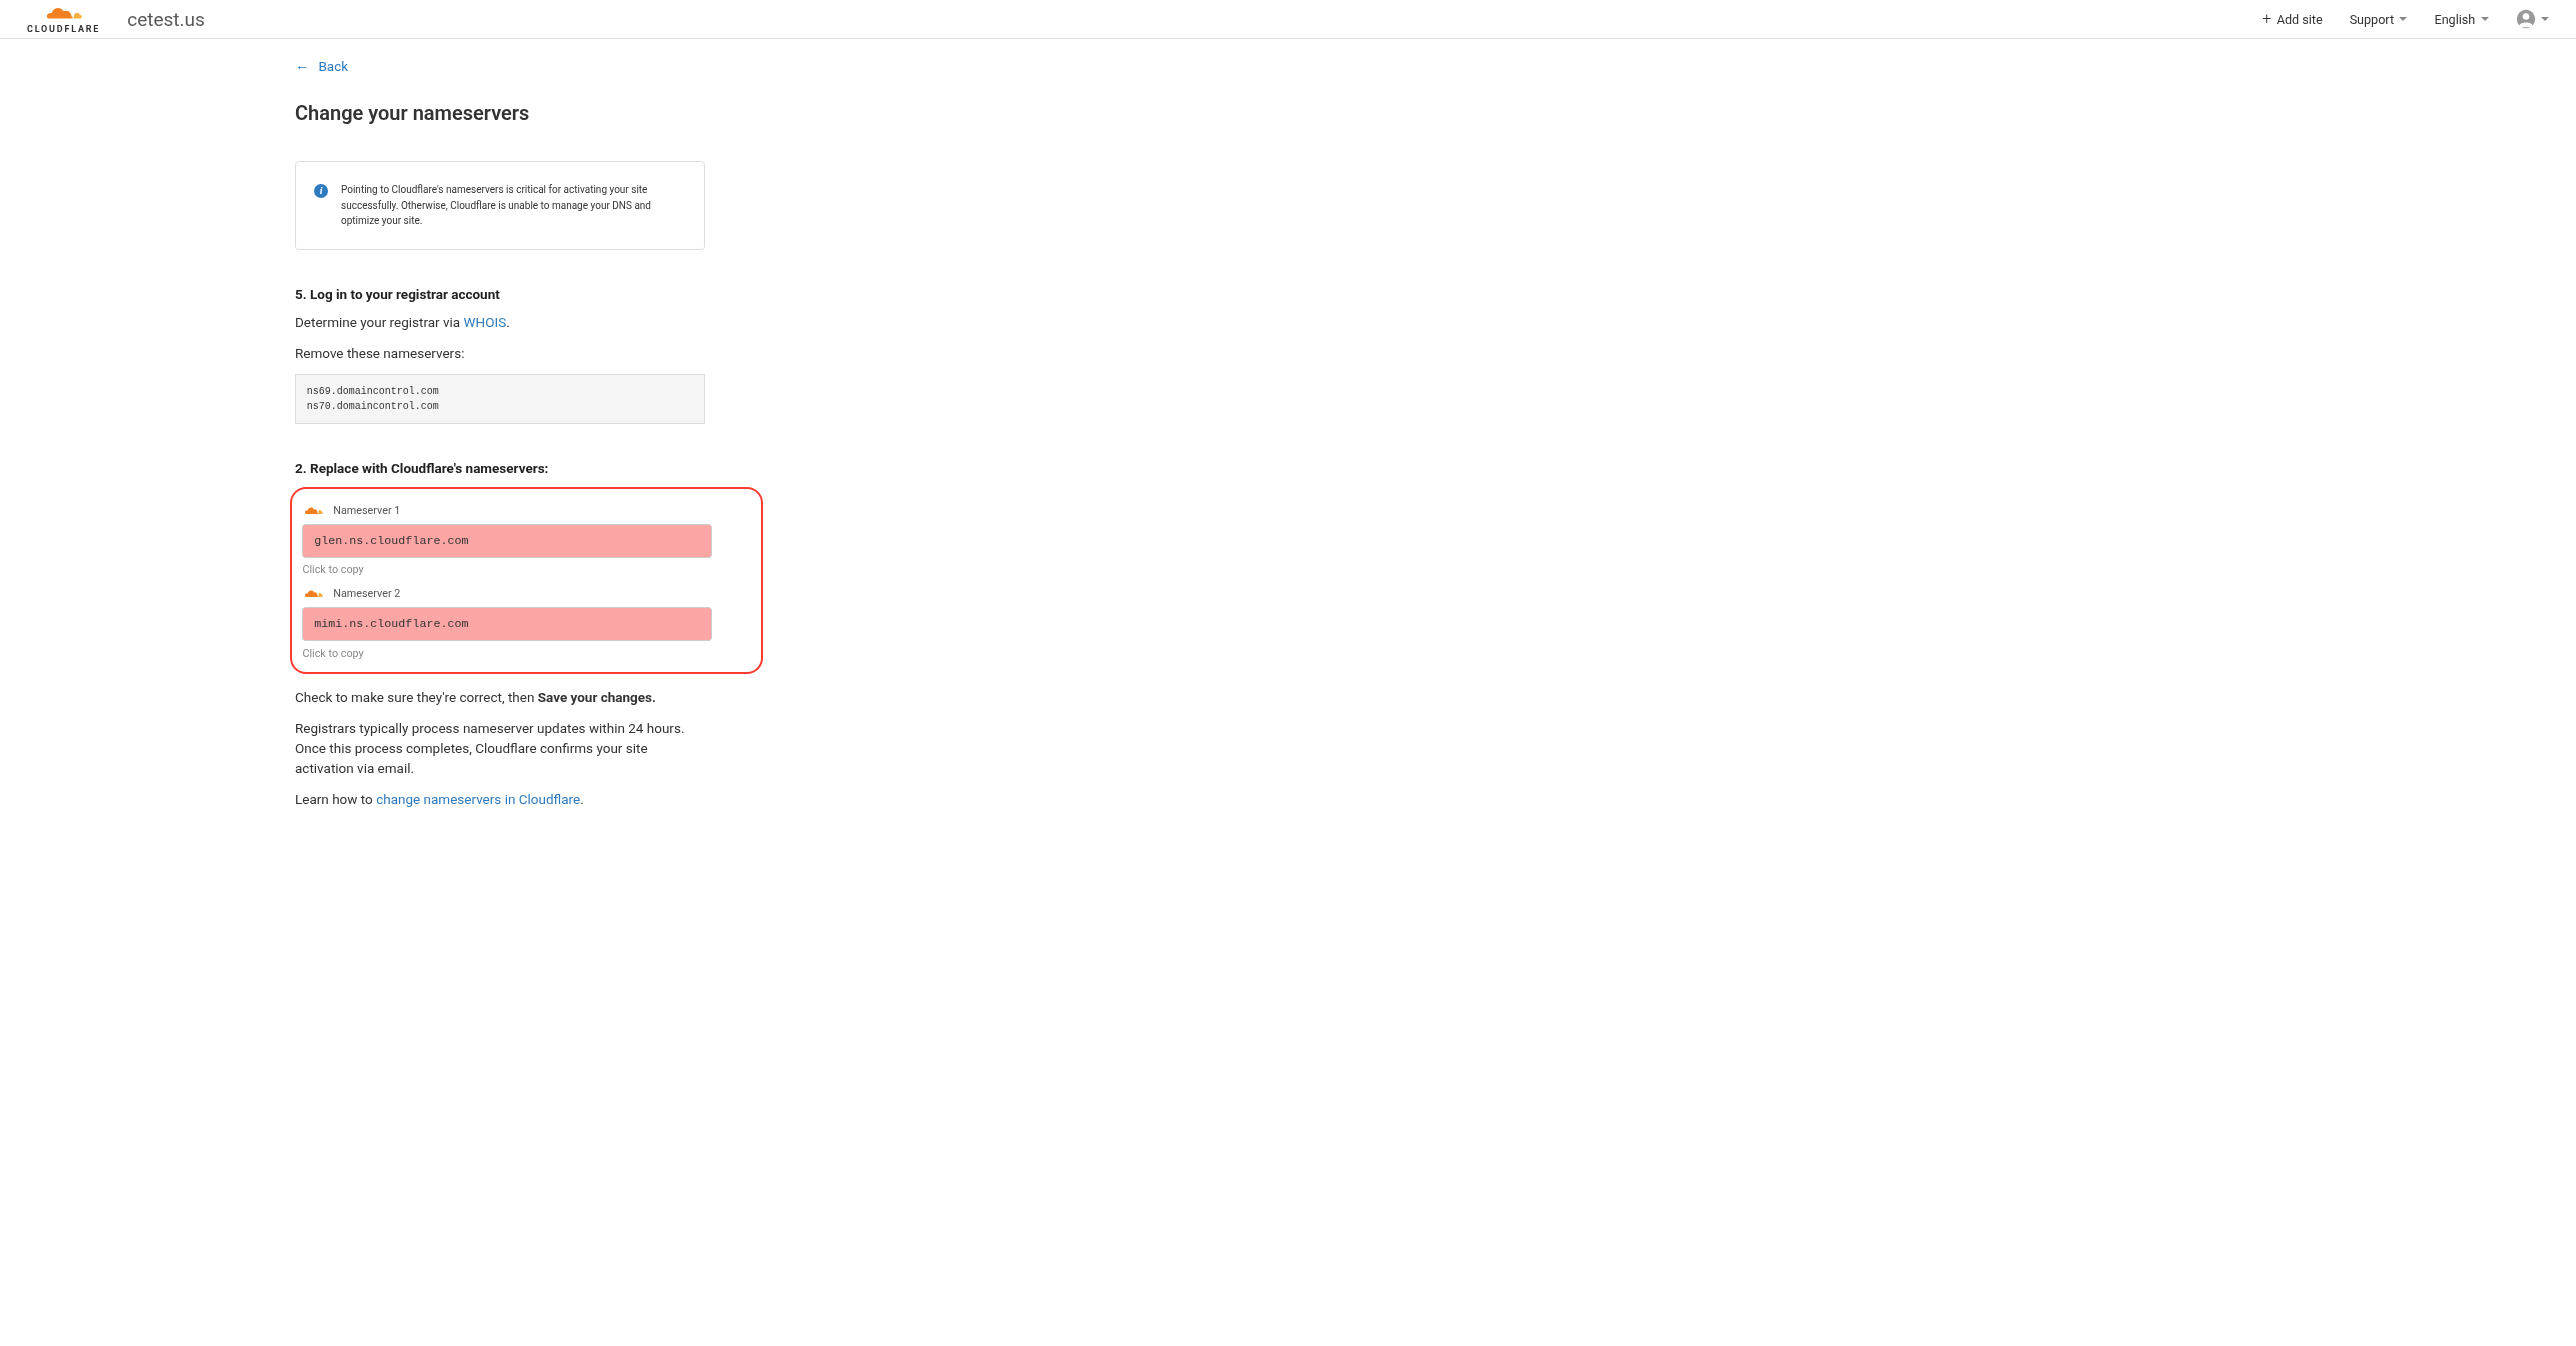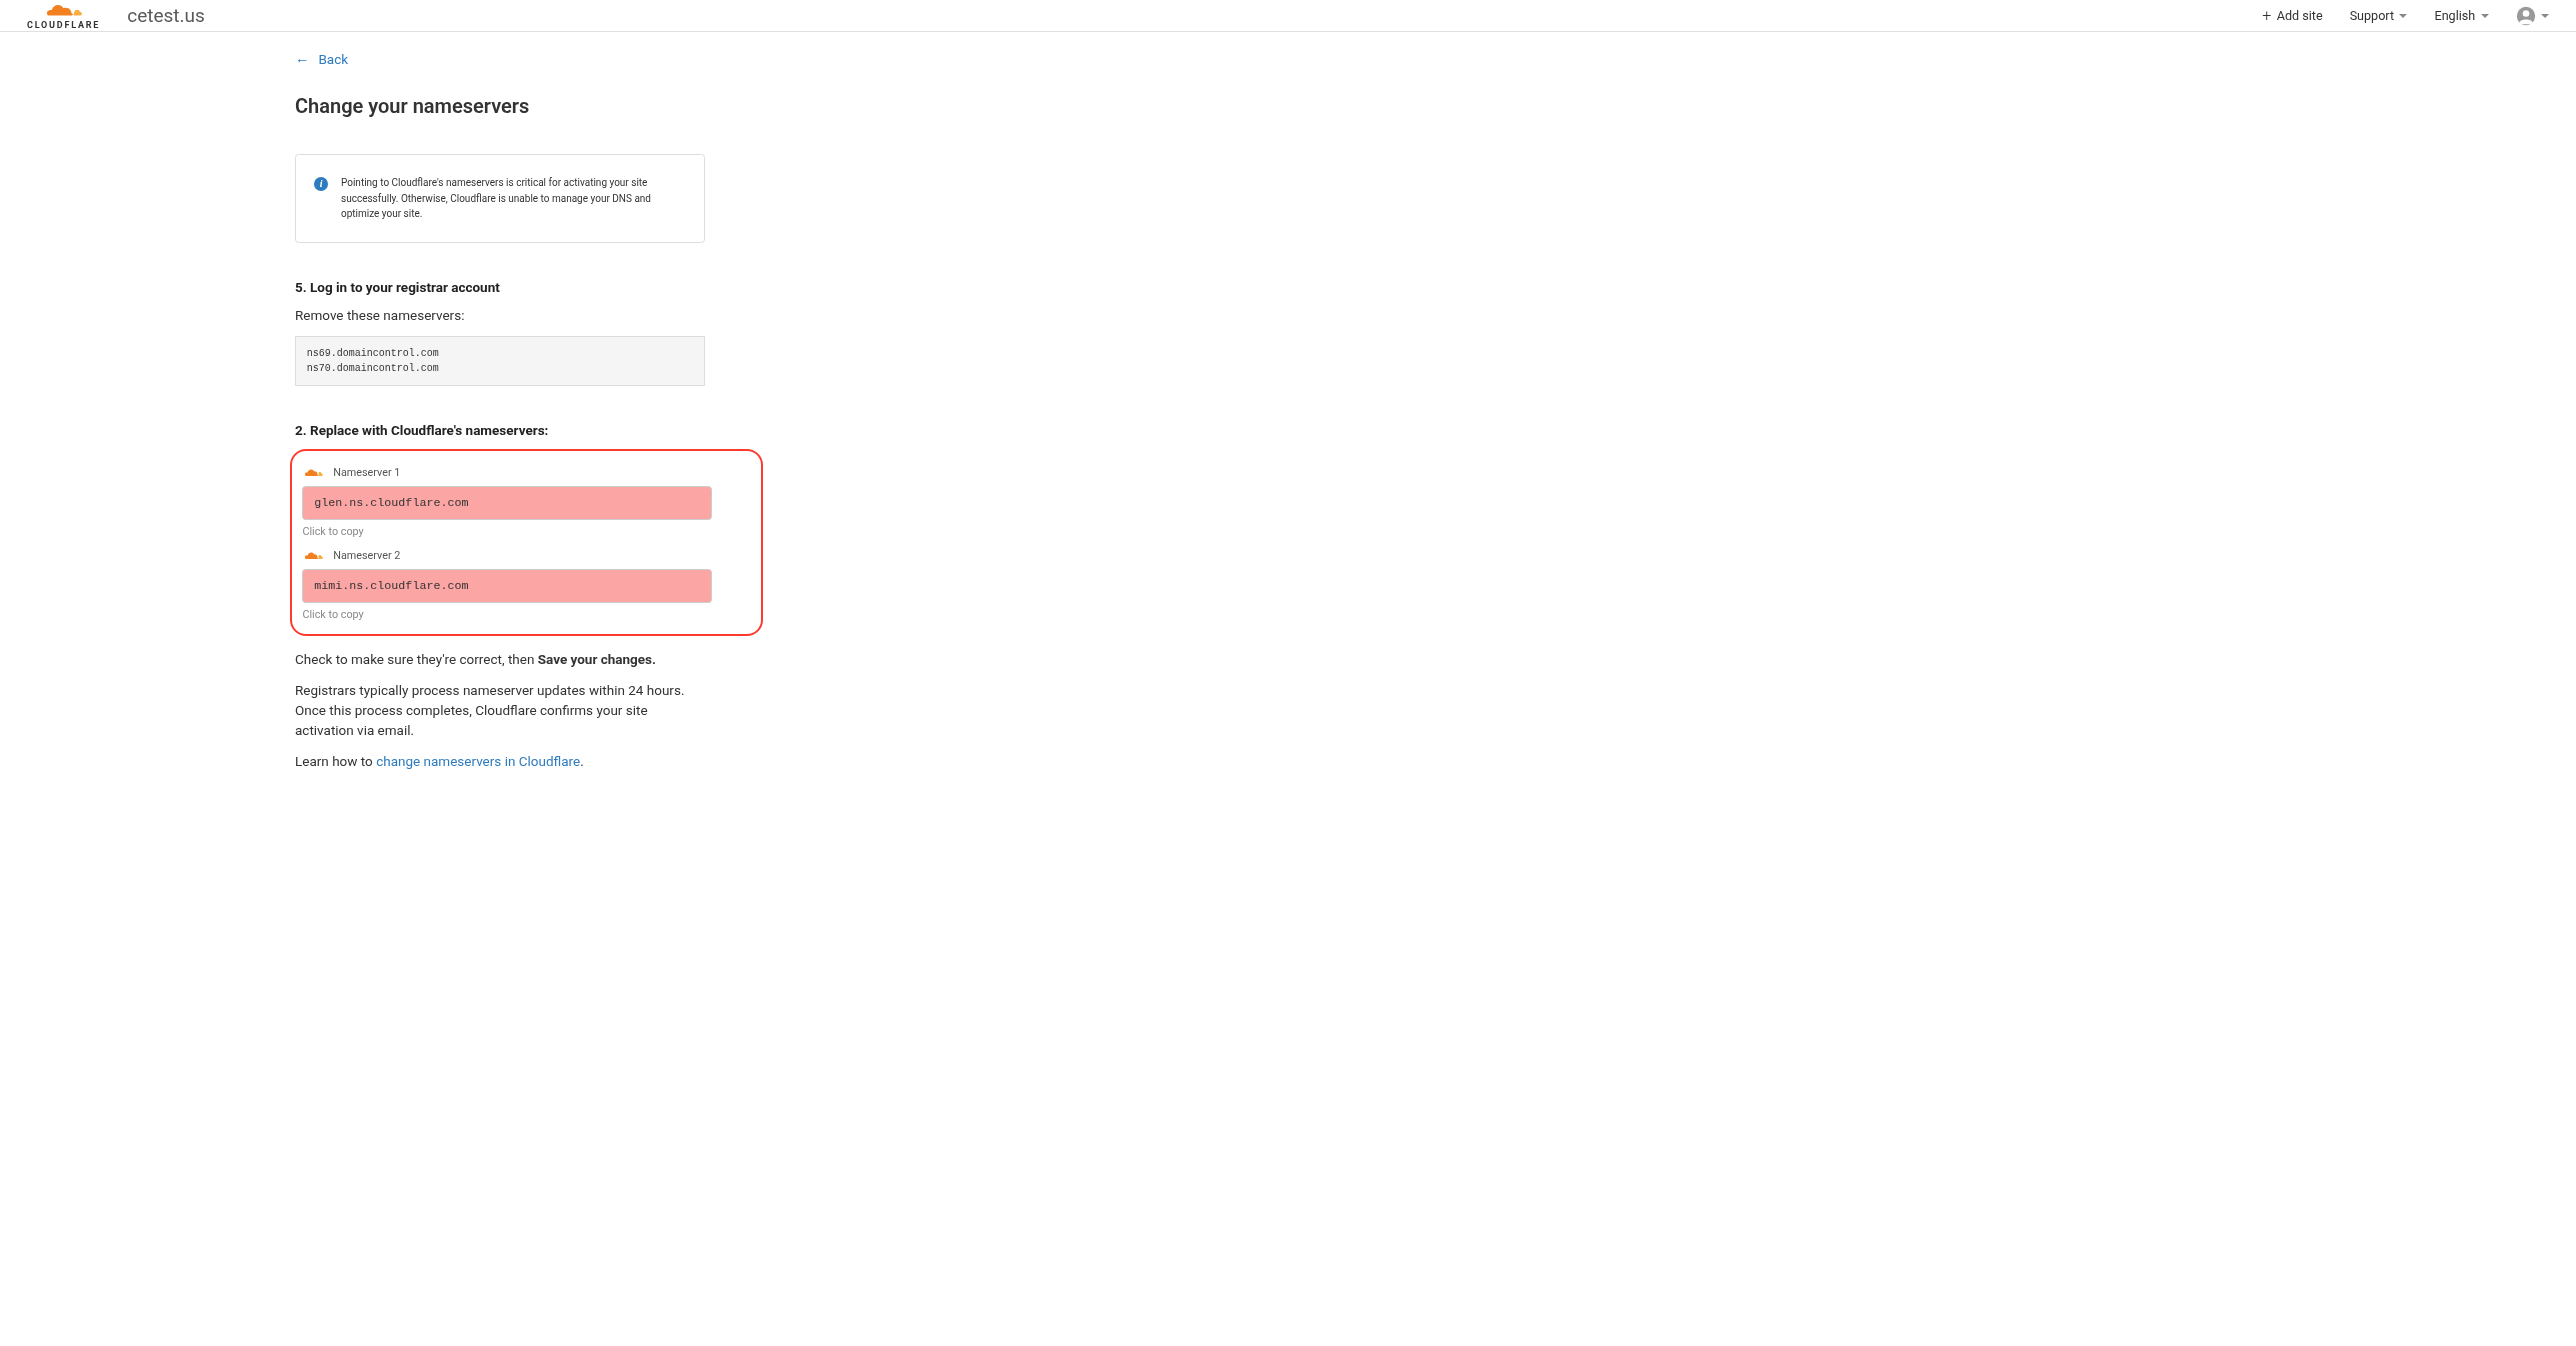--- a/index.html
+++ b/index.html
@@ -8,21 +8,21 @@
       font-size: 12.6px;
       color: #333;
       background: #fff;
     }
     .header {
       display: flex;
       align-items: center;
       justify-content: space-between;
       padding: 9px 27px;
       border-bottom: 0.9px solid #e0e0e0;
-      height: 32px;
+      height: 39px;
     }
     .header-left {
       display: flex;
       align-items: center;
       gap: 27px;
     }
     .logo {
       display: flex;
       flex-direction: column;
       align-items: center;
@@ -239,20 +239,23 @@
   </div>
 
   <h1>Change your nameservers</h1>
 
   <div class="info-box">
     <div class="info-icon">i</div>
     <div class="info-text">Pointing to Cloudflare's nameservers is critical for activating your site successfully. Otherwise, Cloudflare is unable to manage your DNS and optimize your site.</div>
   </div>
 
   <div class="step-title">5. Log in to your registrar account</div>
+  <p class="step-text">
+    <span>Determine your registrar via </span><span class="link-blue">WHOIS</span><span>.</span>
+  </p>
   <p class="step-text">Remove these nameservers:</p>
   <div class="code-box">ns69.domaincontrol.com
 ns70.domaincontrol.com</div>
 
   <div class="step-title">2. Replace with Cloudflare's nameservers:</div>
 
   <div class="highlight-box">
     <div class="ns-label">
       <svg width="20" height="10.8" viewBox="0 0 22 12" class="cloud-small">
         <path d="M 15 9 C 15 6, 13 4, 11 5 C 10 2, 5 2, 4 6 C 1 5, 0 9, 2 10 L 15 10 C 16 10, 16 9, 15 9 Z" fill="#f38020"></path>

